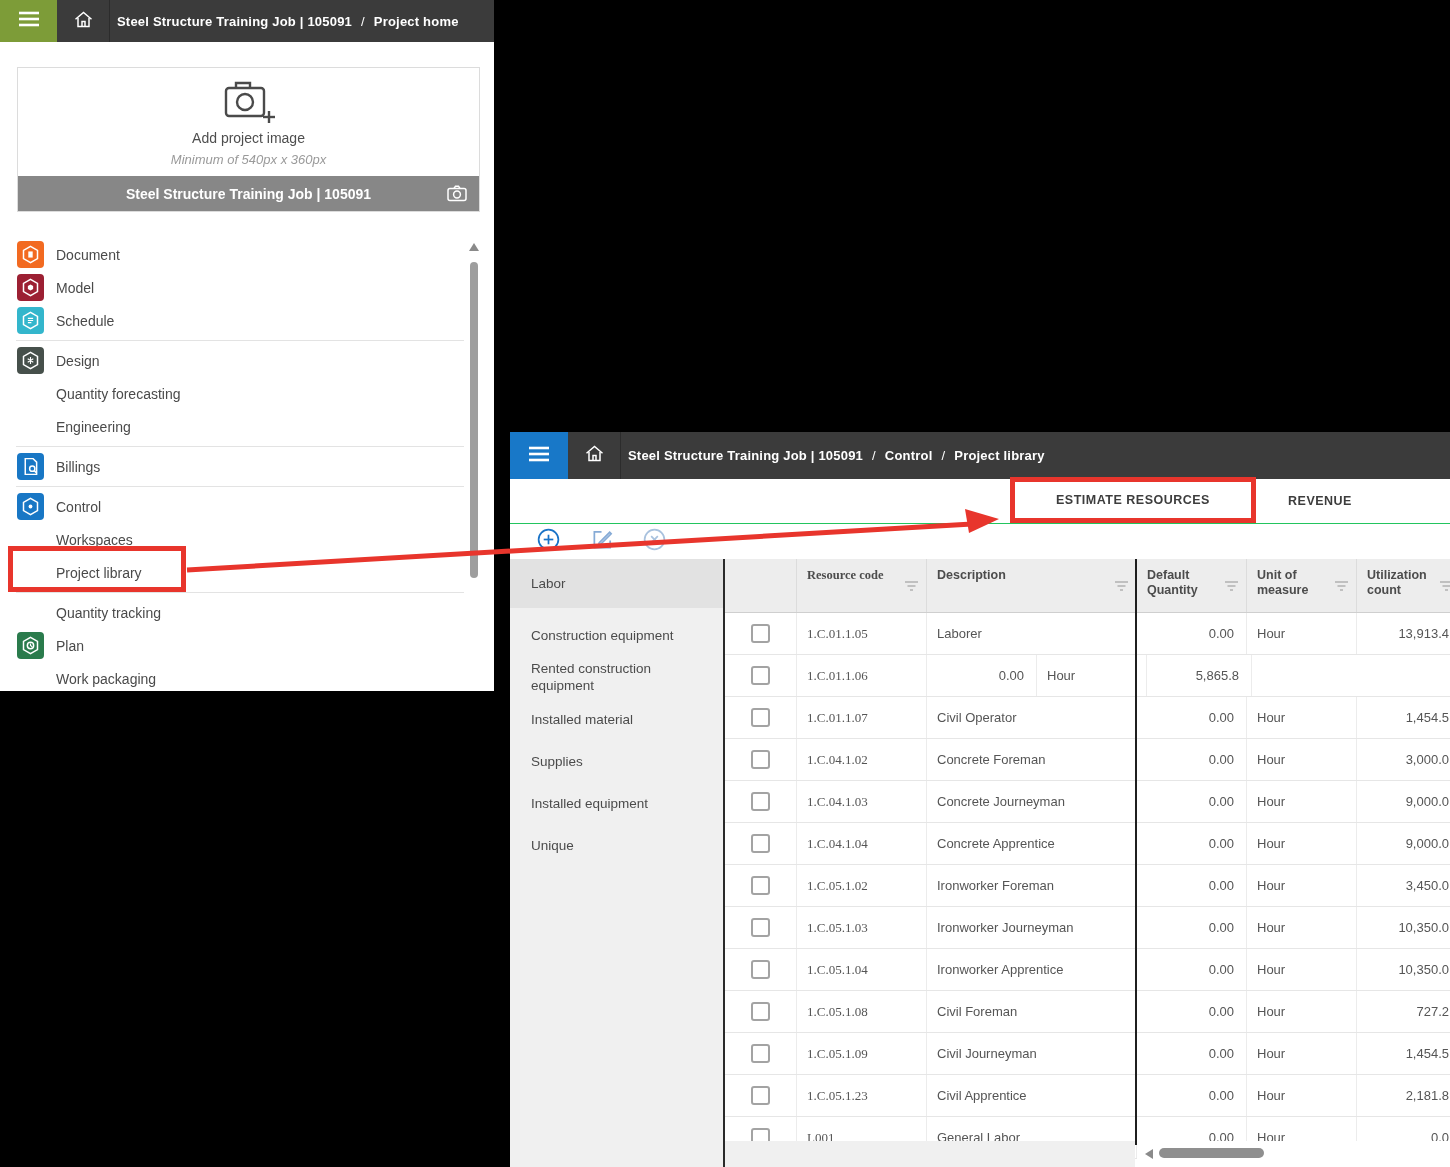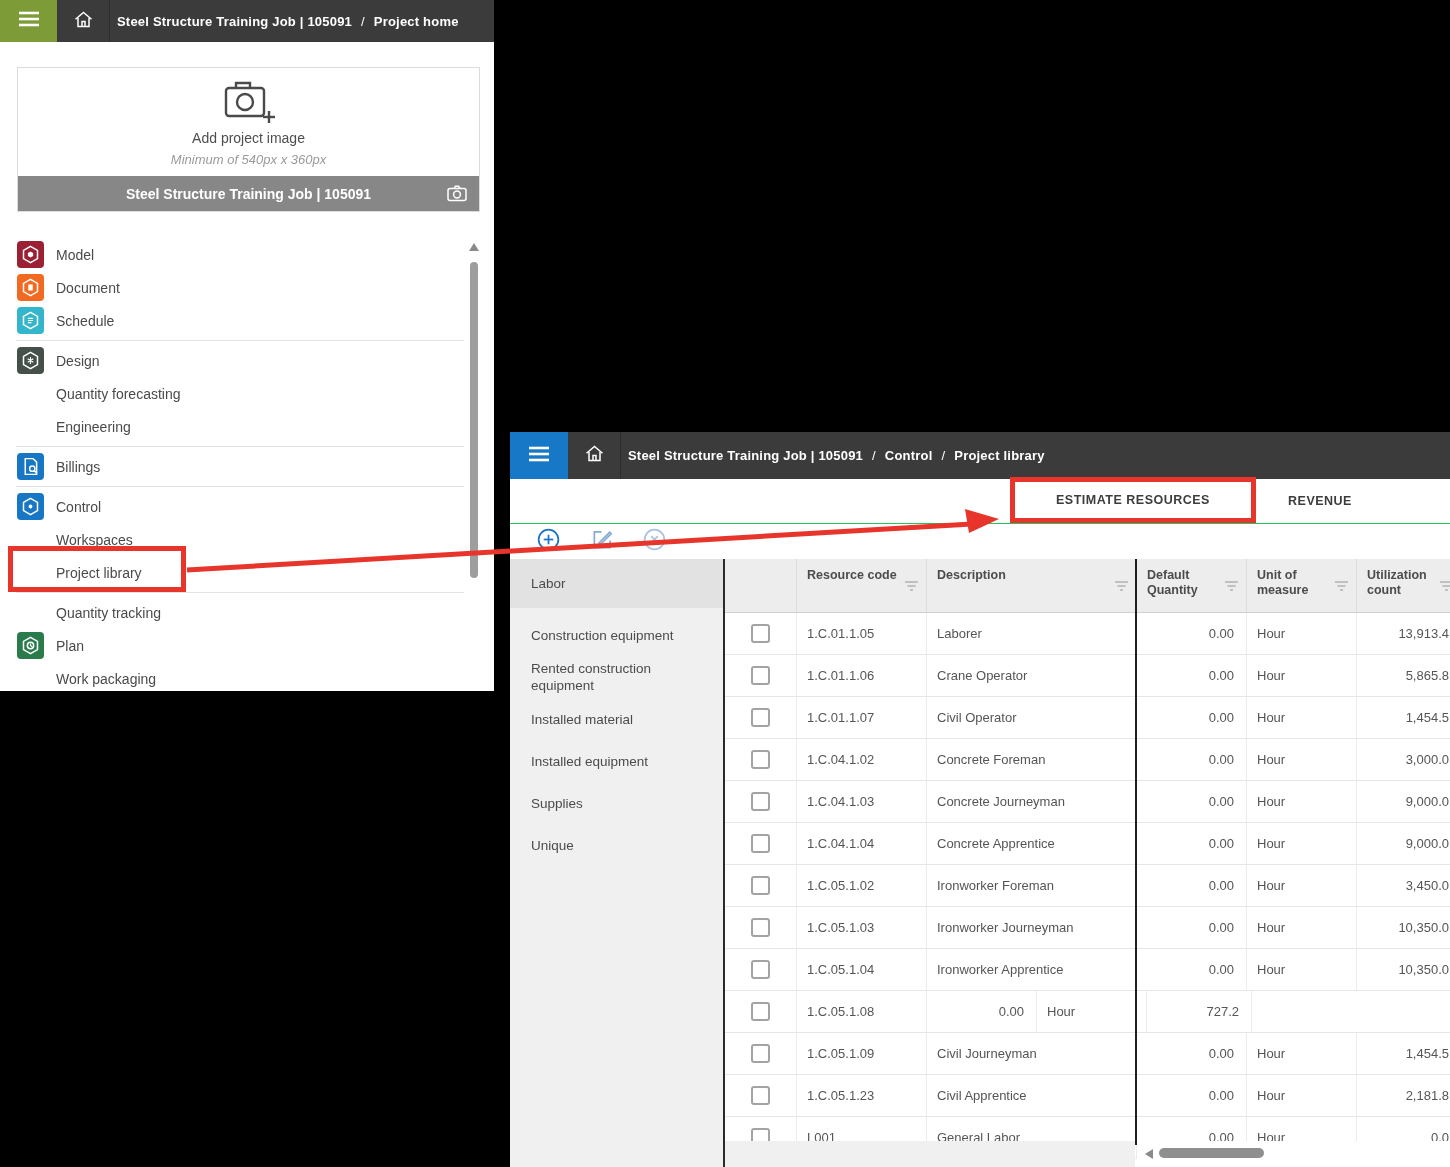--- a/index.html
+++ b/index.html
@@ -57,21 +57,21 @@
   .grid{position:relative;flex:1;overflow:hidden;border-left:2px solid #2a2a2a;background:#fff;}
   .ghead{display:flex;height:54px;background:#ededed;border-bottom:1px solid #cfcfcf;box-sizing:border-box;}
   .gcol{box-sizing:border-box;position:relative;padding:9px 22px 0 10px;font-size:12.5px;font-weight:700;color:#4c4c4c;
         border-right:1px solid #dcdcdc;line-height:15px;cursor:pointer;}
   .gcol .flt{position:absolute;right:7px;top:21px;}
   .grow{display:flex;height:42px;border-bottom:1px solid #e6e6e6;background:#fff;box-sizing:border-box;cursor:pointer;}
   .gcell{box-sizing:border-box;display:flex;align-items:center;padding:0 10px;font-size:13px;color:#555;
          border-right:1px solid #ececec;overflow:hidden;white-space:nowrap;}
   .num{justify-content:flex-end;padding-right:12px;}
   .c0{width:72px;flex:0 0 72px;justify-content:center;}
-  .c1{width:130px;flex:0 0 130px;}
+  .c1{width:130px;flex:0 0 130px;font-family:Liberation Serif, serif;}
   .c2{width:210px;flex:0 0 210px;}
   .c3{width:110px;flex:0 0 110px;}
   .c4{width:110px;flex:0 0 110px;}
   .c5{width:105px;flex:0 0 105px;}
   .cb{width:15px;height:15px;border:2px solid #a3a3a3;border-radius:3px;background:#fff;cursor:pointer;}
   .darkdiv{position:absolute;left:410px;top:0;width:2px;height:586px;background:#1f1f1f;z-index:6;}
   .gfoot-left{position:absolute;left:0;top:582px;width:410px;height:27px;background:#f0f0f0;z-index:5;}
   .hscroll{position:absolute;left:412px;right:0;top:582px;height:27px;background:#fff;z-index:5;}
   .hscroll .larr{position:absolute;left:8px;top:8px;width:0;height:0;border-top:5px solid transparent;border-bottom:5px solid transparent;border-right:8px solid #8a8a8a;cursor:pointer;}
   .hscroll .thumb{position:absolute;left:22px;top:7px;width:105px;height:10px;background:#8f8f8f;border-radius:5px;cursor:pointer;}
@@ -127,36 +127,36 @@
             <rect x="1" y="3.5" width="18" height="12" rx="2"></rect>
             <path d="M7 3.5 L8.5 1.2 H11.5 L13 3.5"></path>
             <circle cx="10" cy="9.5" r="3.4"></circle>
           </svg>
       </div>
     </div>
   </div>
 
   <div class="menu">
       <div class="menu-item">
+        <span class="menu-icon" style="background: rgb(242, 106, 33);">
+          <svg width="21" height="21" viewBox="0 0 24 24" fill="none" stroke="#fff" stroke-width="1.7">
+            <path d="M12 2.8 L20 7.4 V16.6 L12 21.2 L4 16.6 V7.4 Z"></path>
+            <rect x="9.5" y="8.5" width="5" height="7" fill="#fff" stroke="none"></rect>
+          </svg>
+        </span>
+        <span class="menu-label">Document</span>
+      </div>
+      <div class="menu-item">
         <span class="menu-icon" style="background: rgb(156, 32, 51);">
           <svg width="21" height="21" viewBox="0 0 24 24" fill="none" stroke="#fff" stroke-width="1.7">
             <path d="M12 2.8 L20 7.4 V16.6 L12 21.2 L4 16.6 V7.4 Z"></path>
             <path d="M12 8.5 L15 10.2 V13.8 L12 15.5 L9 13.8 V10.2 Z" fill="#fff" stroke="none"></path>
           </svg>
         </span>
         <span class="menu-label">Model</span>
-      </div>
-      <div class="menu-item">
-        <span class="menu-icon" style="background: rgb(242, 106, 33);">
-          <svg width="21" height="21" viewBox="0 0 24 24" fill="none" stroke="#fff" stroke-width="1.7">
-            <path d="M12 2.8 L20 7.4 V16.6 L12 21.2 L4 16.6 V7.4 Z"></path>
-            <rect x="9.5" y="8.5" width="5" height="7" fill="#fff" stroke="none"></rect>
-          </svg>
-        </span>
-        <span class="menu-label">Document</span>
       </div>
       <div class="menu-item">
         <span class="menu-icon" style="background: rgb(51, 182, 204);">
           <svg width="21" height="21" viewBox="0 0 24 24" fill="none" stroke="#fff" stroke-width="1.7">
             <path d="M12 2.8 L20 7.4 V16.6 L12 21.2 L4 16.6 V7.4 Z"></path>
             <path d="M9 9.5 H15 M9 12 H15 M9 14.5 H13" stroke-width="1.4"></path>
           </svg>
         </span>
         <span class="menu-label">Schedule</span>
       </div>
@@ -280,22 +280,22 @@
     </div>
   </div>
 
   <div class="content">
     <div class="catpanel">
         <div class="cat sel">Labor</div>
         <div class="gap"></div>
         <div class="cat">Construction equipment</div>
         <div class="cat">Rented construction equipment</div>
         <div class="cat">Installed material</div>
+        <div class="cat">Supplies</div>
         <div class="cat">Installed equipment</div>
-        <div class="cat">Supplies</div>
         <div class="cat">Unique</div>
       </div>
     <div class="grid">
       <div class="ghead">
           <div class="gcol c0"><span></span></div>
           <div class="gcol c1"><span>Resource code</span><span class="flt"><svg width="15" height="12" viewBox="0 0 15 12" stroke="#b5b5b5" stroke-width="1.6">
                 <line x1="1" y1="2" x2="14" y2="2"></line>
                 <line x1="3.5" y1="6" x2="11.5" y2="6"></line>
                 <line x1="6" y1="10" x2="9" y2="10"></line>
               </svg></span></div>
@@ -329,21 +329,20 @@
             <div class="gcell c2">Laborer</div>
             <div class="gcell c3 num">0.00</div>
             <div class="gcell c4">Hour</div>
             <div class="gcell c5 num">13,913.4</div>
           </div>
           <div class="grow">
             <div class="gcell c0">
               <span class="cb"></span>
             </div>
             <div class="gcell c1">1.C.01.1.06</div>
-            <div class="gcell c2">Crane Operator</div>
             <div class="gcell c3 num">0.00</div>
             <div class="gcell c4">Hour</div>
             <div class="gcell c5 num">5,865.8</div>
           </div>
           <div class="grow">
             <div class="gcell c0">
               <span class="cb"></span>
             </div>
             <div class="gcell c1">1.C.01.1.07</div>
             <div class="gcell c2">Civil Operator</div>
@@ -409,20 +408,21 @@
             <div class="gcell c2">Ironworker Apprentice</div>
             <div class="gcell c3 num">0.00</div>
             <div class="gcell c4">Hour</div>
             <div class="gcell c5 num">10,350.0</div>
           </div>
           <div class="grow">
             <div class="gcell c0">
               <span class="cb"></span>
             </div>
             <div class="gcell c1">1.C.05.1.08</div>
+            <div class="gcell c2">Civil Foreman</div>
             <div class="gcell c3 num">0.00</div>
             <div class="gcell c4">Hour</div>
             <div class="gcell c5 num">727.2</div>
           </div>
           <div class="grow">
             <div class="gcell c0">
               <span class="cb"></span>
             </div>
             <div class="gcell c1">1.C.05.1.09</div>
             <div class="gcell c2">Civil Journeyman</div>

